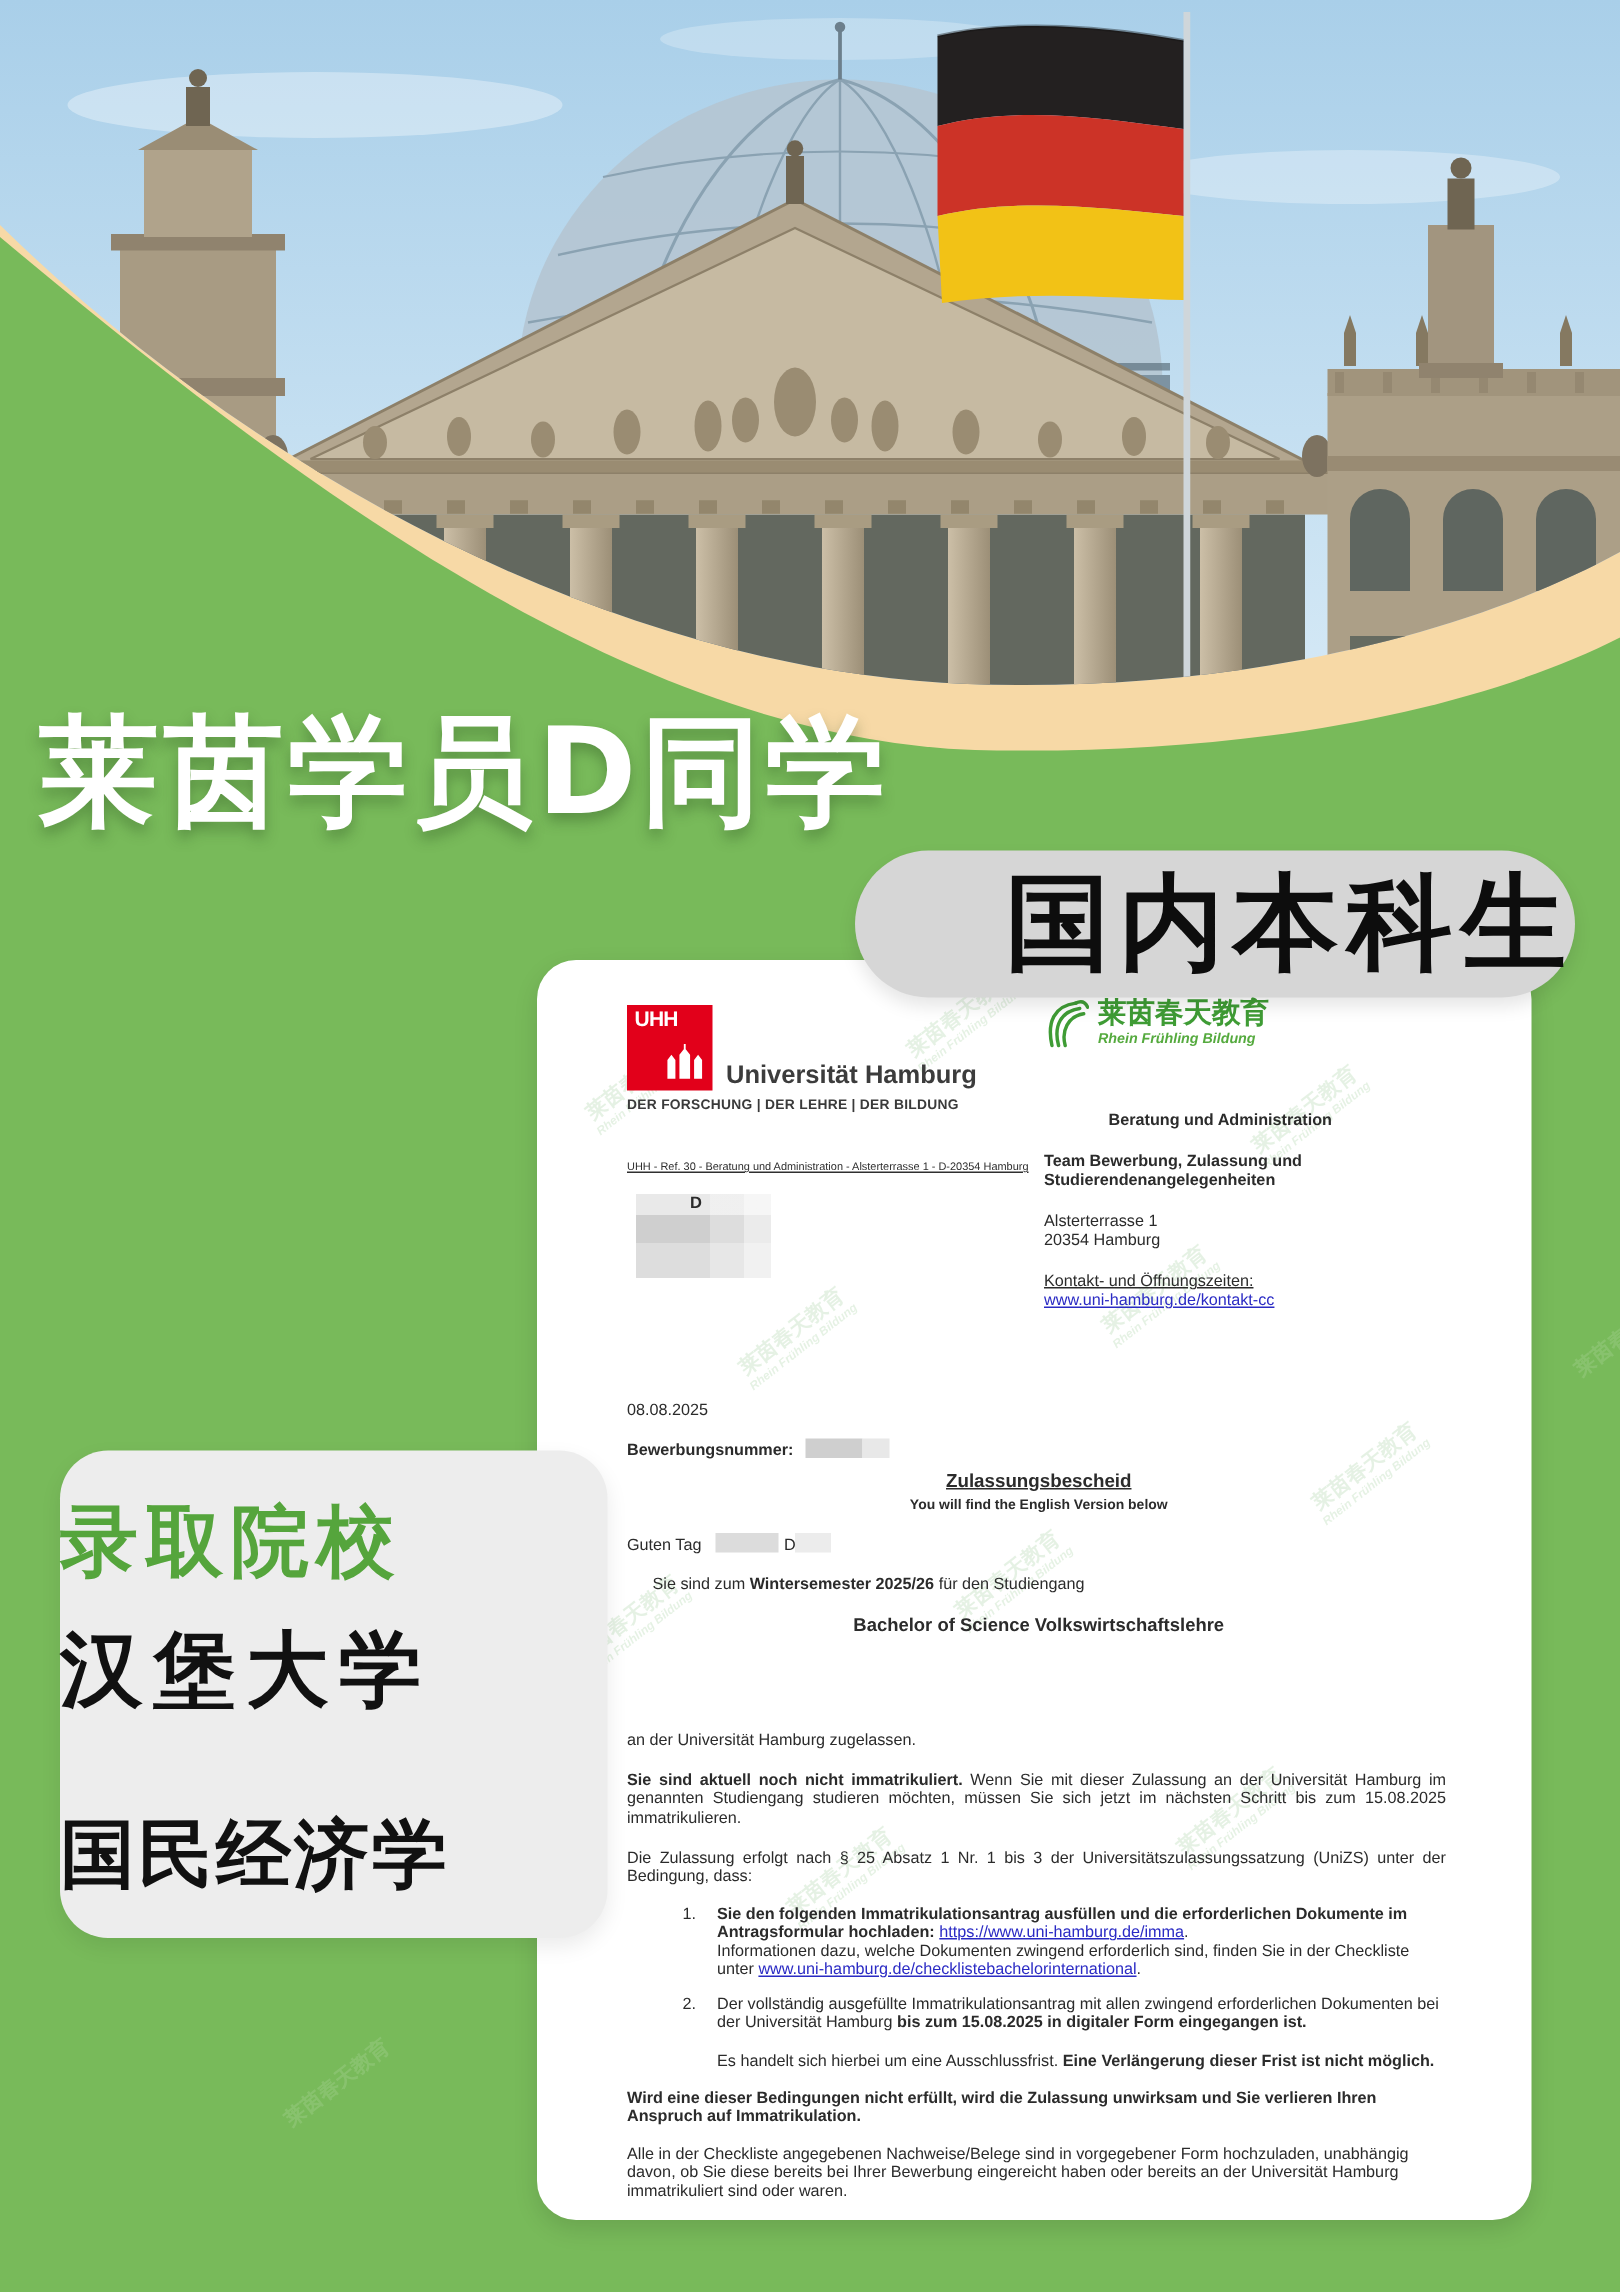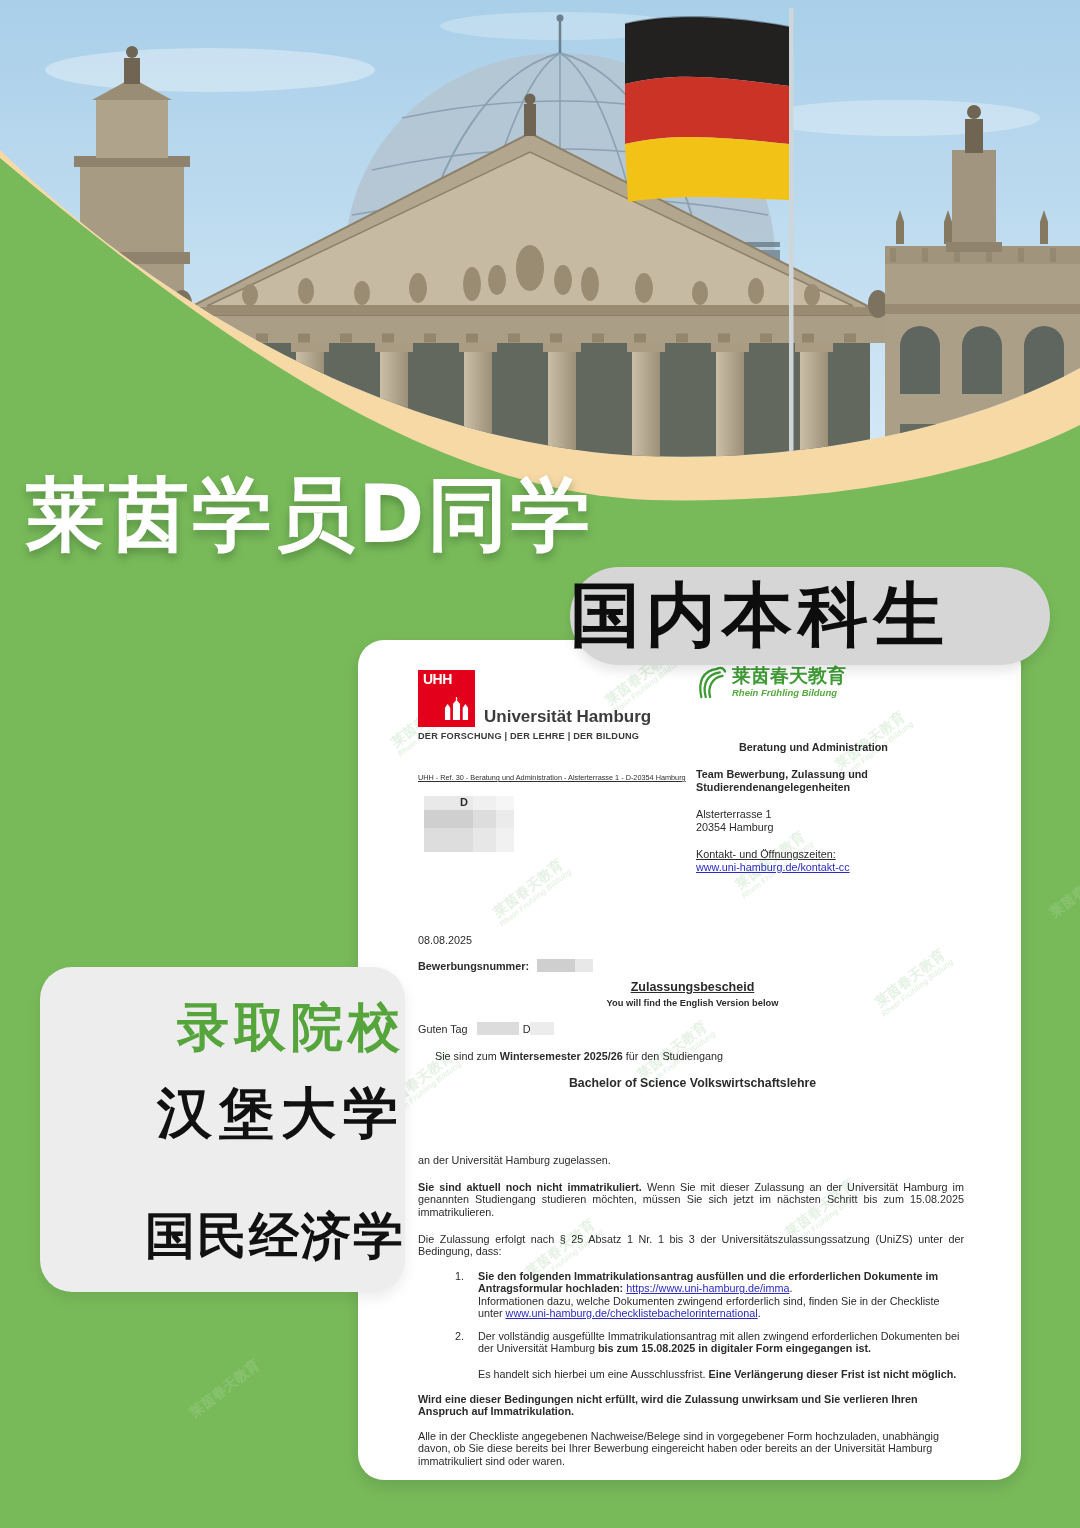--- a/index.html
+++ b/index.html
@@ -11,21 +11,21 @@
   .photo-wrap{position:absolute;left:0;top:0;width:1080px;height:540px;}
 
   
   .title{position:absolute;left:26px;top:462px;margin:0;
          font-family:"DejaVu Sans","Liberation Sans",sans-serif;
          font-size:80px;font-weight:800;letter-spacing:3px;color:#ffffff;
          text-shadow:0 5px 9px rgba(35,70,25,.35);white-space:nowrap;}
 
   
   .badge{position:absolute;left:570px;top:567px;width:480px;height:98px;border-radius:49px;
-         background:#d6d6d6;display:flex;align-items:center;justify-content:flex-start;
+         background:#d6d6d6;display:flex;align-items:center;justify-content:flex-end;
          box-shadow:0 6px 12px rgba(0,0,0,.10);z-index:30;}
   .badge span{font-family:"DejaVu Sans","Liberation Sans",sans-serif;
          font-size:70px;font-weight:900;letter-spacing:6px;color:#0d0d0d;white-space:nowrap;}
 
   
   .doc{position:absolute;left:358px;top:640px;width:663px;height:840px;background:#ffffff;
        border-radius:26px;box-shadow:0 6px 16px rgba(0,0,0,.12);overflow:hidden;z-index:20;
        color:#2b2b2b;}
   .doc *{line-height:12.4px;}
   .wm{position:absolute;width:170px;transform:rotate(-38deg);color:#3f9c35;opacity:.13;
@@ -73,21 +73,21 @@
        linear-gradient(180deg,rgba(255,255,255,.55) 0 25%,rgba(255,255,255,0) 25% 58%,rgba(255,255,255,.3) 58%),
        linear-gradient(90deg,#cfcfcf 0 55%,#dddddd 55% 80%,#ebebeb 80%);}
   .recipient-d{position:absolute;left:36px;top:0;font-size:11px;font-weight:700;color:#2b2b2b;}
   .rd{display:inline-block;vertical-align:-2px;}
 
   
 
   
   .side-box{position:absolute;left:40px;top:967px;width:365px;height:325px;background:#ededed;
             border-radius:32px;z-index:40;box-shadow:0 6px 14px rgba(0,0,0,.08);
-            display:flex;flex-direction:column;align-items:flex-end;
+            display:flex;flex-direction:column;align-items:flex-start;
             font-family:"DejaVu Sans","Liberation Sans",sans-serif;}
   .side-label{margin-top:26px;font-size:52px;font-weight:900;letter-spacing:5px;color:#55a53c;
               white-space:nowrap;}
   .side-uni{margin-top:14px;font-size:55px;font-weight:900;letter-spacing:7px;color:#111;
             white-space:nowrap;}
   .side-major{margin-top:52px;font-size:50px;font-weight:900;letter-spacing:2px;color:#111;
               white-space:nowrap;}
 </style>
 </head>
 <body>

